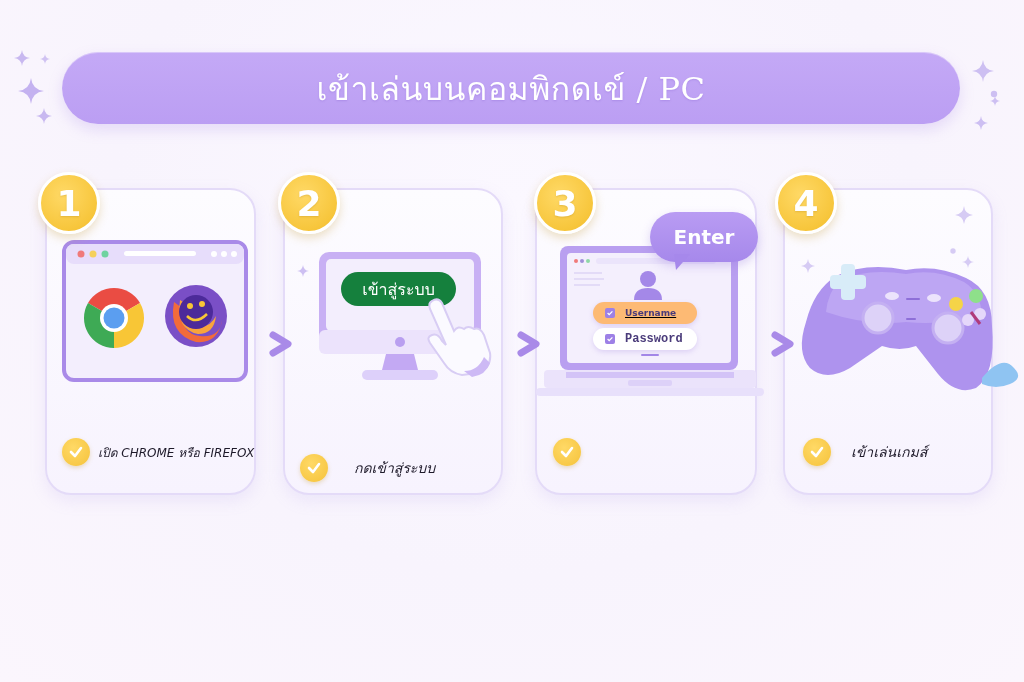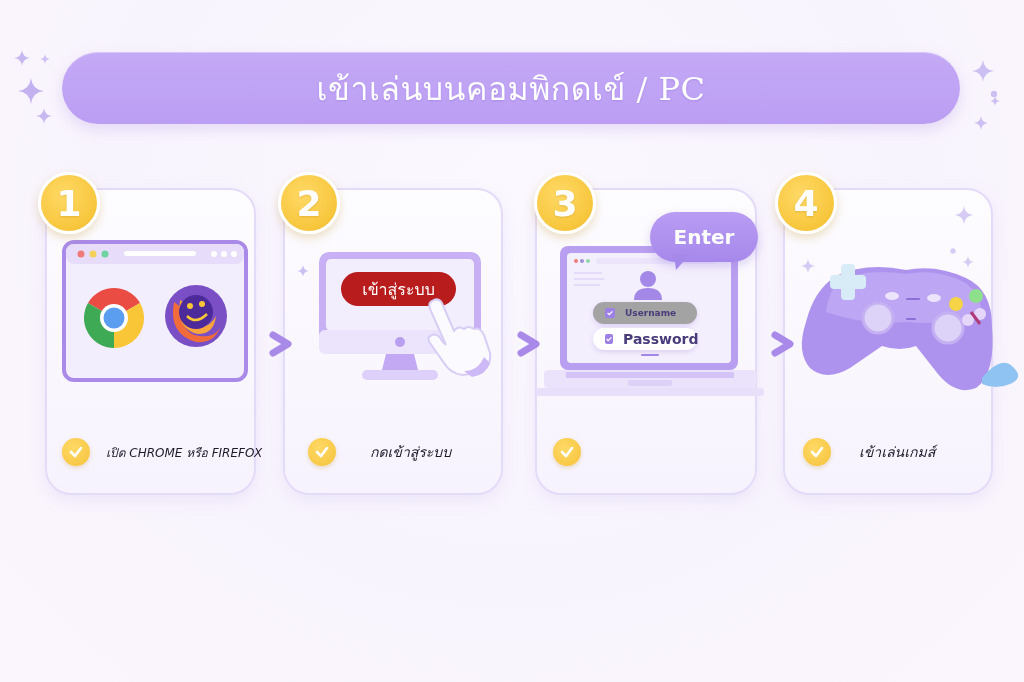--- a/index.html
+++ b/index.html
@@ -35,21 +35,21 @@
       background: radial-gradient(circle at 40% 35%, #ffd966 0%, #f7c63c 70%, #efb92a 100%);
       border: 3px solid #fff;
       box-shadow: 0 4px 10px rgba(200,160,60,0.3);
       display: flex; align-items: center; justify-content: center;
       color: #fff; font-weight: bold; font-size: 36px;
       font-family: "DejaVu Sans", sans-serif;
       text-shadow: 0 1px 2px rgba(180,130,20,0.3);
       z-index: 3;
     }
     .step-label {
-      position: absolute; display: flex; align-items: center; gap: 20px;
+      position: absolute; display: flex; align-items: center; gap: 12px;
     }
     .check {
       width: 28px; height: 28px; border-radius: 50%;
       background: radial-gradient(circle at 40% 35%, #ffd966, #f5c23a);
       display: flex; align-items: center; justify-content: center;
       box-shadow: 0 2px 4px rgba(200,160,60,0.3);
     }
     .label-text {
       font-style: italic; font-size: 14px; color: #1e1a2a;
       font-family: "DejaVu Sans", sans-serif; white-space: nowrap;
@@ -145,29 +145,29 @@
   </svg>
 
 <svg class="illus" style="left:316px;top:250px" width="180" height="136" viewBox="0 0 180 136">
   <rect x="3" y="2" width="162" height="98" rx="10" fill="#c8b0f4"></rect>
   <rect x="10" y="9" width="148" height="72" rx="5" fill="#f3eefd"></rect>
   <rect x="3" y="80" width="162" height="24" rx="6" fill="#ece3fc"></rect>
   <circle cx="84" cy="92" r="5" fill="#b99ff0"></circle>
   <path d="M70 104 L98 104 L102 120 L66 120 Z" fill="#c3a9f3"></path>
   <rect x="46" y="120" width="76" height="10" rx="5" fill="#ddd0fa"></rect>
 </svg>
-<div style="position:absolute;left:341px;top:272px;width:115px;height:34px;border-radius:17px;background:#b91c1c;display:flex;align-items:center;justify-content:center;">
+<div style="position:absolute;left:341px;top:272px;width:115px;height:34px;border-radius:17px;background:#15803d;display:flex;align-items:center;justify-content:center;">
   <span style="color:#fff;font-size:16px;font-family:'DejaVu Sans',sans-serif;">เข้าสู่ระบบ</span>
 </div>
 <svg class="illus" style="left:424px;top:297px" width="70" height="80" viewBox="0 0 70 80">
   <path d="M8 4 Q14 0 18 6 L30 34 Q34 28 40 32 Q44 28 50 32 Q56 30 60 38 L66 56 Q68 70 54 76 L38 78 Q26 76 20 66 L6 46 Q2 40 8 38 Q14 36 18 44 L22 48 L6 12 Q4 6 8 4 Z" fill="#fbfaff" stroke="#d8cdf4" stroke-width="2"></path>
   <path d="M40 74 Q54 74 60 60 L66 66 Q62 78 48 80 Z" fill="#cdb9f5"></path>
 </svg>
 
-<div class="step-label" style="left:300px;top:438px;margin-left:8px;">
+<div class="step-label" style="left:300px;top:454px;">
   <span class="check">
     <svg width="16" height="16" viewBox="0 0 16 16">
         <path d="M3 8 L7 12 L13 4" stroke="#fff" stroke-width="2.6" fill="none" stroke-linecap="round" stroke-linejoin="round"></path>
       </svg>
   </span>
   <span class="label-text" style="margin-left:14px;">กดเข้าสู่ระบบ</span>
 </div>
 
 <svg class="arrow" style="left:516px;top:330px" width="26" height="28" viewBox="0 0 26 28">
     <path d="M5 5 L20 14 L5 23" stroke="#a98ae8" stroke-width="7" fill="none" stroke-linecap="round" stroke-linejoin="round"></path>
@@ -188,35 +188,35 @@
     <rect x="38" y="40" width="26" height="2" fill="#e3dbf7"></rect>
   <circle cx="112" cy="35" r="8" fill="#a488e8"></circle>
   <path d="M98 56 Q98 44 112 44 Q126 44 126 56 Z" fill="#a488e8"></path>
   <rect x="105" y="110" width="18" height="2" rx="1" fill="#a488e8"></rect>
   <rect x="8" y="126" width="212" height="18" rx="4" fill="#ebe3fb"></rect>
   <rect x="30" y="128" width="168" height="6" fill="#d3c3f7"></rect>
   <rect x="92" y="136" width="44" height="6" rx="2" fill="#ddd1f8"></rect>
   <rect x="0" y="144" width="228" height="8" rx="4" fill="#e8e0fb"></rect>
 </svg>
 
-<div style="position:absolute;left:593px;top:302px;width:104px;height:22px;border-radius:11px;background:#a3a3a3;box-shadow:0 2px 5px rgba(150,120,220,0.25);display:flex;align-items:center;gap:10px;padding-left:12px;">
+<div style="position:absolute;left:593px;top:302px;width:104px;height:22px;border-radius:11px;background:#fdba74;box-shadow:0 2px 5px rgba(150,120,220,0.25);display:flex;align-items:center;gap:10px;padding-left:12px;text-decoration:underline;">
   <span style="width:10px;height:10px;border-radius:2px;background:#9d80e6;display:flex;align-items:center;justify-content:center;">
     <svg width="8" height="8" viewBox="0 0 10 10">
         <path d="M2 5 L4 7 L8 3" stroke="#fff" stroke-width="1.6" fill="none"></path>
       </svg>
   </span>
   <span style="font-size:9px;color:#4a3b7a;font-weight:bold;">Username</span>
 </div>
 <div style="position:absolute;left:593px;top:328px;width:104px;height:22px;border-radius:11px;background:#fff;box-shadow:0 2px 5px rgba(150,120,220,0.25);display:flex;align-items:center;gap:10px;padding-left:12px;">
   <span style="width:10px;height:10px;border-radius:2px;background:#9d80e6;display:flex;align-items:center;justify-content:center;">
     <svg width="8" height="8" viewBox="0 0 10 10">
         <path d="M2 5 L4 7 L8 3" stroke="#fff" stroke-width="1.6" fill="none"></path>
       </svg>
   </span>
-  <span style="font-size:14px;color:#4a3b7a;font-weight:bold;">Password</span>
+  <span style="font-size:12px;color:#4a3b7a;font-weight:bold;font-family:Liberation Mono, monospace;">Password</span>
 </div>
 
 <div style="position:absolute;left:650px;top:212px;width:108px;height:50px;border-radius:25px;background:linear-gradient(180deg,#b99cf3,#a688eb);box-shadow:0 4px 10px rgba(150,120,220,0.3);display:flex;align-items:center;justify-content:center;z-index:2;">
   <span style="color:#fff;font-weight:bold;font-size:20px;font-family:'DejaVu Sans',sans-serif;">Enter</span>
 </div>
 <svg class="illus" style="left:672px;top:254px;z-index:2" width="20" height="18" viewBox="0 0 20 18">
     <path d="M2 0 L18 0 L4 16 Z" fill="#a688eb"></path>
   </svg>
 
 <div class="step-label" style="left:553px;top:438px;">

